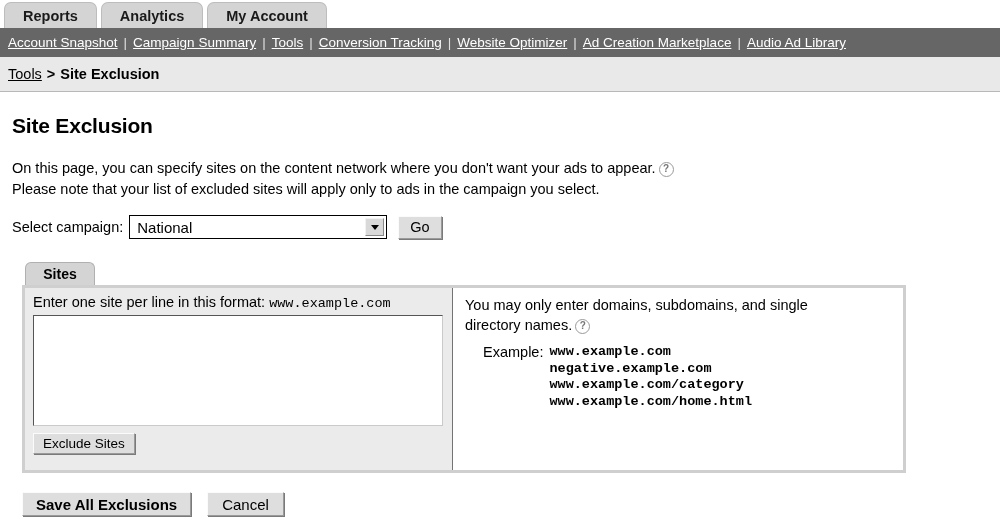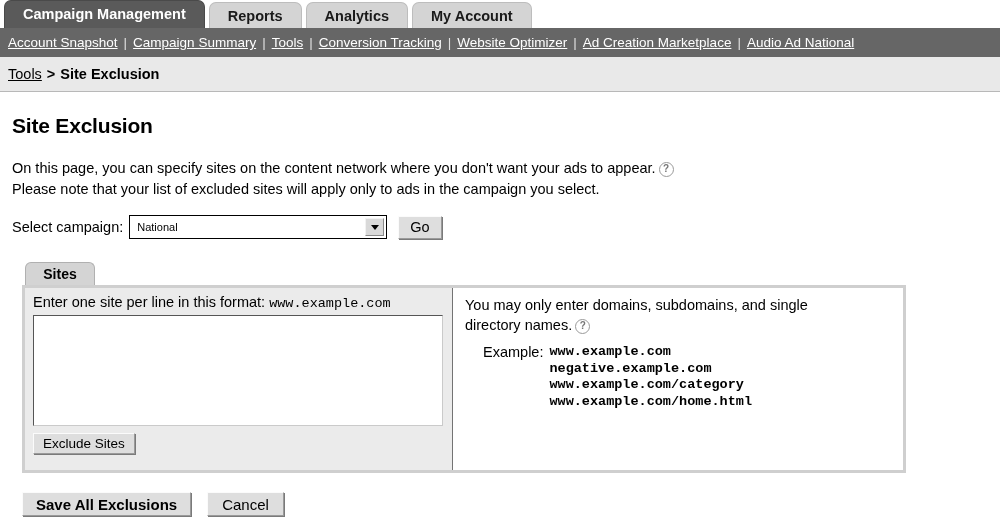--- a/index.html
+++ b/index.html
@@ -159,21 +159,21 @@
     height: 24px;
     background: #ffffff;
     border: 1px solid #000000;
     box-sizing: border-box;
     display: flex;
     align-items: center;
     cursor: pointer;
   }
   .sel-wrap .sel-value {
     padding-left: 7px;
-    font-size: 11px;
+    font-size: 15px;
   }
   .sel-arrow {
     position: absolute;
     right: 2px; top: 2px;
     width: 19px;
     height: 18px;
     background: #d9d9d9;
     border: 1px solid #8a8a8a;
     border-top-color: #f2f2f2;
     border-left-color: #f2f2f2;
@@ -320,40 +320,39 @@
     height: 24px;
     padding: 0 14px;
     font-size: 15px;
     line-height: 21px;
   }
 </style>
 </head>
 <body>
 
 <div class="tabbar">
-  <div class="tab active">Campaign Management</div>
   <div class="tab inactive">Reports</div>
   <div class="tab inactive">Analytics</div>
   <div class="tab inactive">My Account</div>
 </div>
 
 <div class="subnav">
   <a>Account Snapshot</a>
   <span class="sep">|</span>
   <a>Campaign Summary</a>
   <span class="sep">|</span>
   <a>Tools</a>
   <span class="sep">|</span>
   <a>Conversion Tracking</a>
   <span class="sep">|</span>
   <a>Website Optimizer</a>
   <span class="sep">|</span>
   <a>Ad Creation Marketplace</a>
   <span class="sep">|</span>
-  <a>Audio Ad National</a>
+  <a>Audio Ad Library</a>
 </div>
 
 <div class="crumbbar">
   <a>Tools</a>
   <span class="gt">&gt;</span>
   <span class="current">Site Exclusion</span>
 </div>
 
 <div class="page-title">Site Exclusion</div>
 

